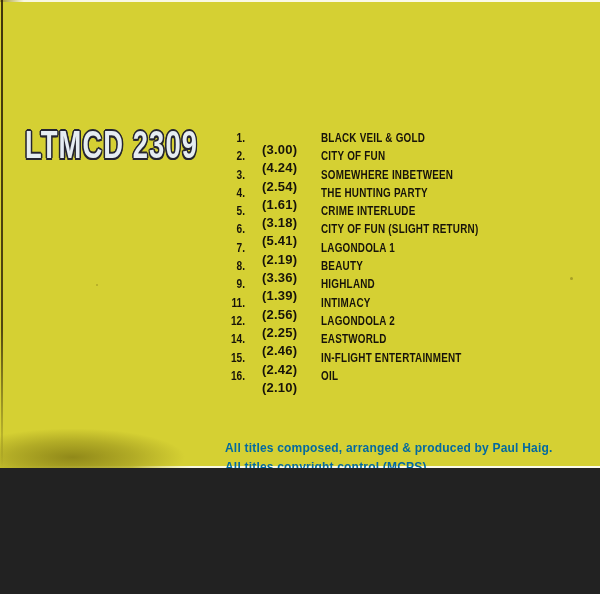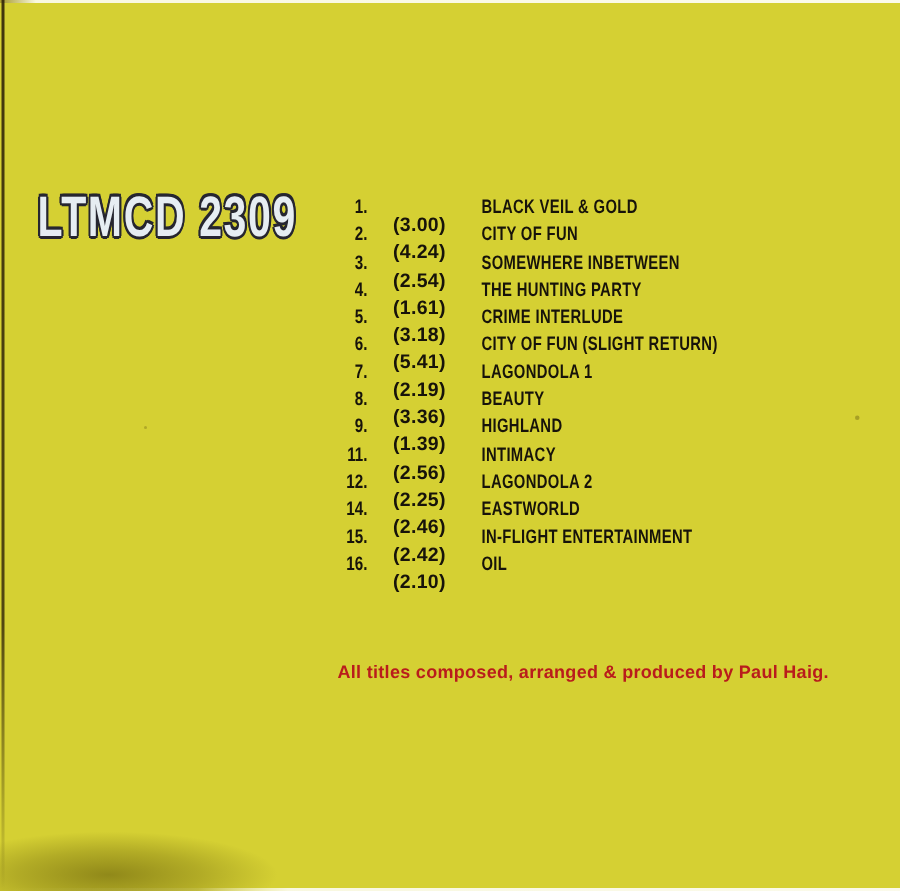--- a/index.html
+++ b/index.html
@@ -1,18 +1,18 @@
 <!DOCTYPE html>
 <html><head>
 <meta charset="utf-8">
 <style>
   html,body{margin:0;padding:0;background:#222;}
   #cover{
     position:relative;
-    width:600px;height:594px;
+    width:600px;height:468px;
     overflow:hidden;
     font-family:"Liberation Sans", sans-serif;
     background:
       radial-gradient(ellipse 480px 420px at 96% 10%, rgba(255,253,140,0.30), rgba(255,253,140,0) 65%),
       radial-gradient(ellipse 260px 520px at 101% 62%, rgba(255,250,140,0.18), rgba(255,250,140,0) 70%),
       radial-gradient(ellipse 300px 260px at 40% 35%, rgba(255,255,160,0.10), rgba(255,255,160,0) 75%),
       linear-gradient(97deg,
         #ada41a 0%, #beb522 6%, #ccc52b 16%, #d5d033 35%,
         #d8d437 55%, #dcd83e 75%, #dedب44 88%, #dad73f 100%);
     background-color:#d5d033;
@@ -46,21 +46,21 @@
   
   .tracklist{position:absolute;left:225px;top:129px;width:360px;color:#17130a;}
   .track-row{display:flex;line-height:18.3px;height:18.3px;font-size:13px;}
   .tnum{flex:0 0 20px;text-align:right;font-weight:700;
     transform:scaleX(0.78);transform-origin:100% 50%;}
   .ttime{flex:0 0 59px;margin-left:17px;font-weight:700;letter-spacing:0.2px;margin-top:12px;}
   .ttitle{flex:1;font-weight:700;white-space:nowrap;letter-spacing:0.3px;
     transform:scaleX(0.76);transform-origin:0 50%;}
 
   
-  .credits{position:absolute;left:225px;top:439px;color:#b91c1c;}
+  .credits{position:absolute;left:225px;top:439px;color:#0369a1;}
   .credits p{margin:0;font-size:12px;font-weight:700;line-height:19.2px;letter-spacing:0.2px;white-space:nowrap;}
 </style>
 </head>
 <body>
 
 <div id="cover">
   <div class="corner-shadow"></div>
   <div class="edge-top"></div>
   <div class="edge-bottom"></div>
   <div class="edge-left"></div>
@@ -137,14 +137,15 @@
       </div>
       <div class="track-row">
         <span class="tnum">16.</span>
         <span class="ttime">(2.10)</span>
         <span class="ttitle">OIL</span>
       </div>
     </div>
 
   <div class="credits">
     <p>All titles composed, arranged &amp; produced by Paul Haig.</p>
+    <p>All titles copyright control (MCPS).</p>
   </div>
 </div>
 
 </body></html>

